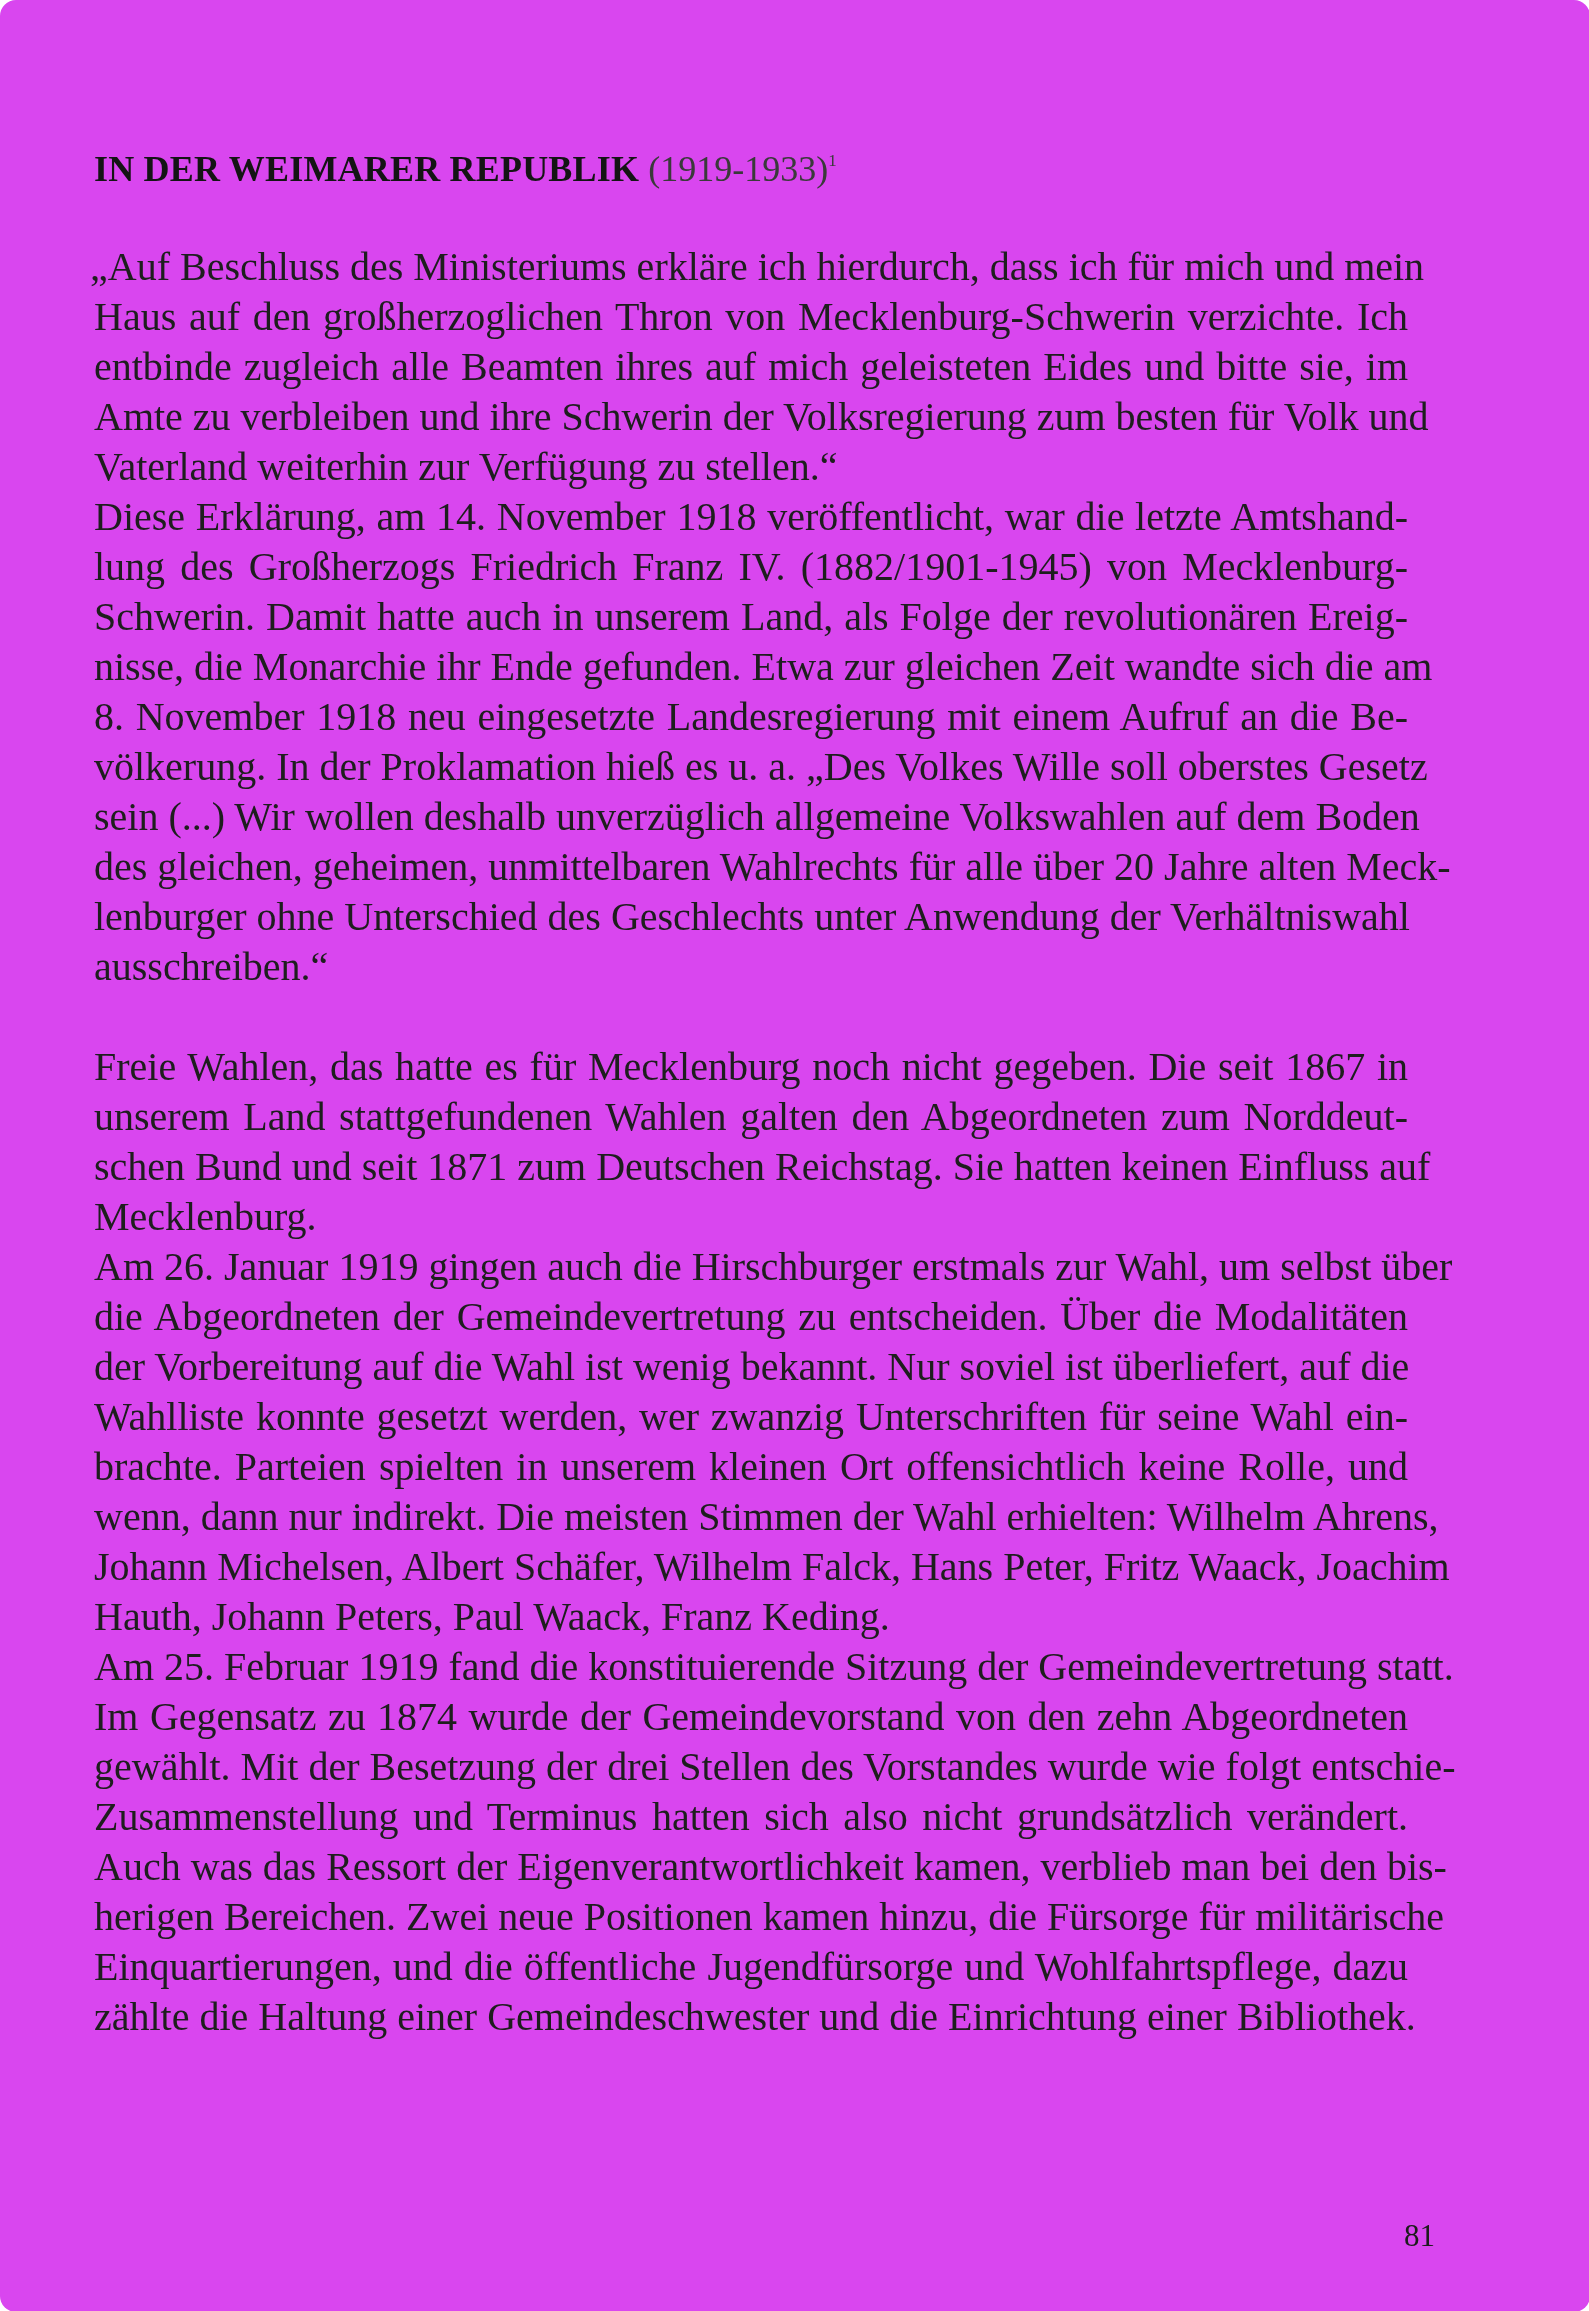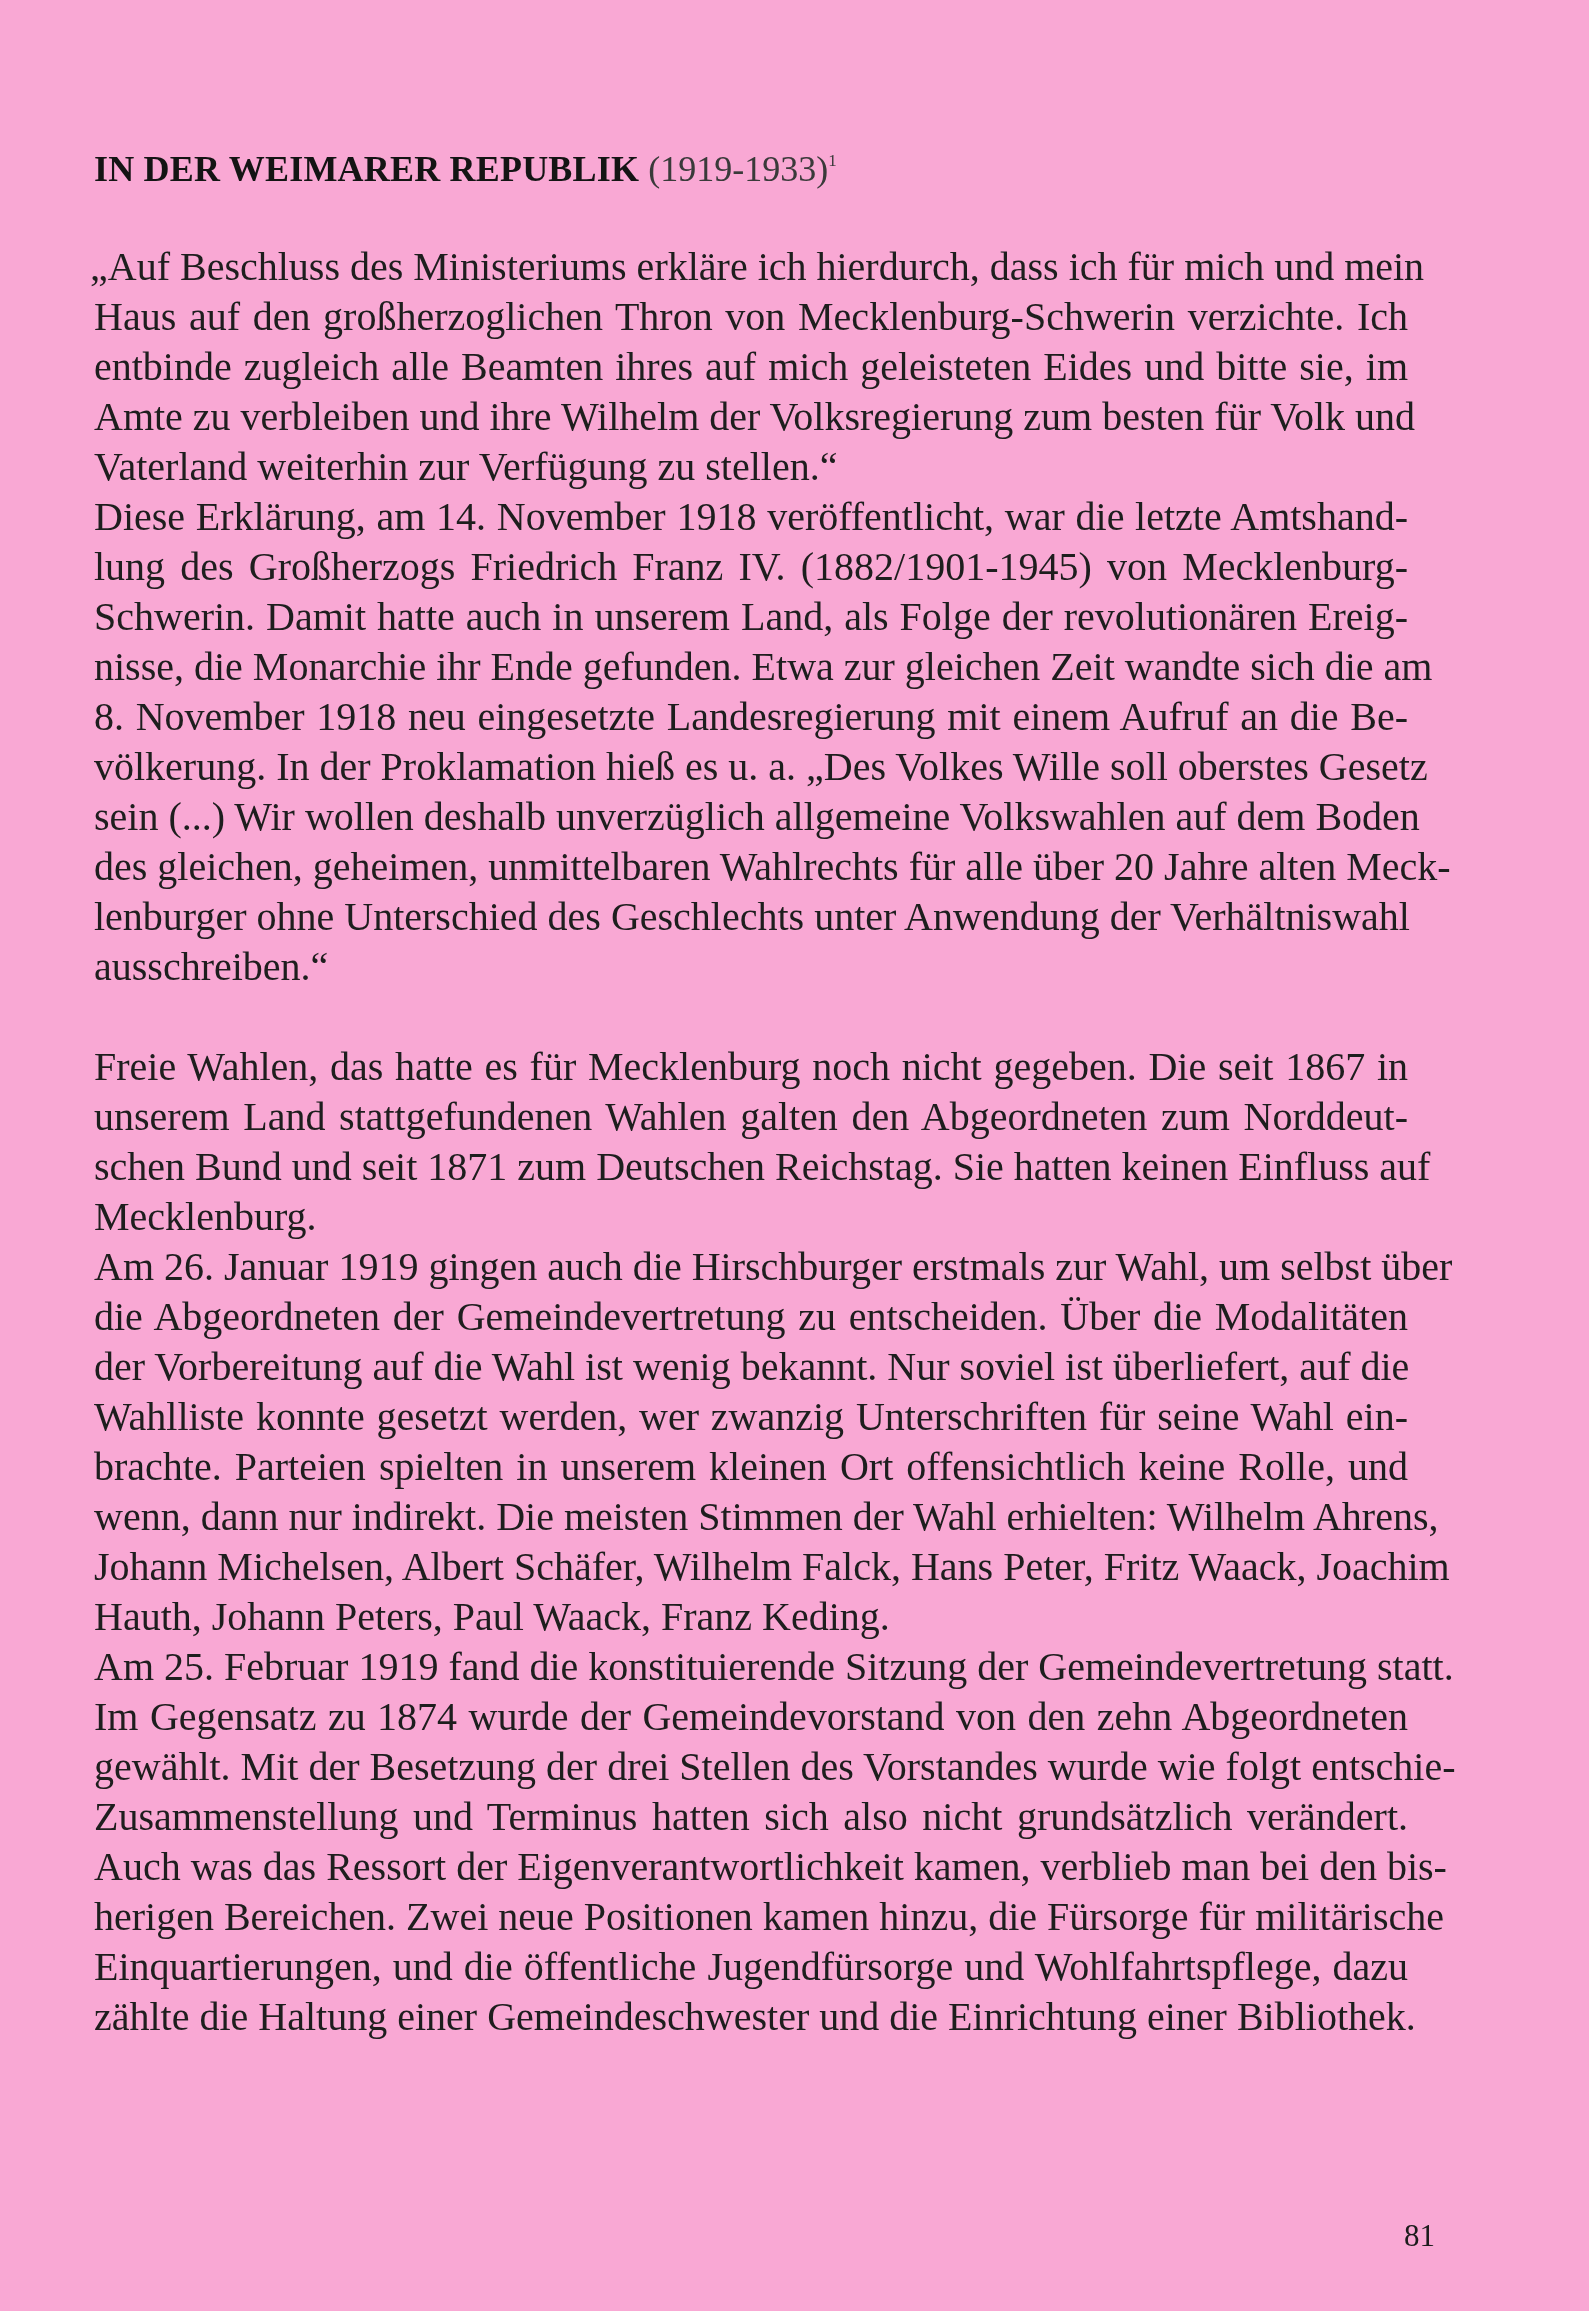--- a/index.html
+++ b/index.html
@@ -1,17 +1,17 @@
 <!DOCTYPE html>
 <html><head>
 <meta charset="utf-8">
 <style>
   html, body { margin: 0; padding: 0; background: #ffffff; }
   body { width: 1590px; height: 2312px; position: relative; overflow: hidden; }
-  .page { position: absolute; left: 0; top: 0; width: 1590px; height: 2312px; background: #f9a8d4; color: #1c1c1c; }
+  .page { position: absolute; left: 0; top: 0; width: 1590px; height: 2312px; background: #d946ef; color: #1c1c1c; border-radius: 16px; }
   .title {
     position: absolute; left: 94px; top: 138px;
     font-family: "Liberation Serif", serif; font-size: 36px; line-height: 46px;
     white-space: nowrap; color: #141414;
   }
   .title .main { font-weight: bold; letter-spacing: 0.2px; }
   .title .years { font-weight: normal; color: #3a3a3a; }
   .title sup { font-size: 17px; vertical-align: 15px; color: #3a3a3a; }
   .body {
     position: absolute; left: 94px; top: 242px; width: 1314px;
@@ -35,21 +35,21 @@
     <span class="main">IN DER WEIMARER REPUBLIK</span>
     <span class="years">(1919-1933)</span><sup>1</sup>
   </div>
 
   <div class="body">
 
     <div>
       <span class="line qstart">„Auf Beschluss des Ministeriums erkläre ich hierdurch, dass ich für mich und mein</span>
       <span class="line">Haus auf den großherzoglichen Thron von Mecklenburg-Schwerin verzichte. Ich</span>
       <span class="line">entbinde zugleich alle Beamten ihres auf mich geleisteten Eides und bitte sie, im</span>
-      <span class="line">Amte zu verbleiben und ihre Wilhelm der Volksregierung zum besten für Volk und</span>
+      <span class="line">Amte zu verbleiben und ihre Schwerin der Volksregierung zum besten für Volk und</span>
       <span class="line last">Vaterland weiterhin zur Verfügung zu stellen.“</span>
     </div>
 
     <div>
       <span class="line">Diese Erklärung, am 14. November 1918 veröffentlicht, war die letzte Amtshand-</span>
       <span class="line">lung des Großherzogs Friedrich Franz IV. (1882/1901-1945) von Mecklenburg-</span>
       <span class="line">Schwerin. Damit hatte auch in unserem Land, als Folge der revolutionären Ereig-</span>
       <span class="line">nisse, die Monarchie ihr Ende gefunden. Etwa zur gleichen Zeit wandte sich die am</span>
       <span class="line">8. November 1918 neu eingesetzte Landesregierung mit einem Aufruf an die Be-</span>
       <span class="line">völkerung. In der Proklamation hieß es u. a. „Des Volkes Wille soll oberstes Gesetz</span>

